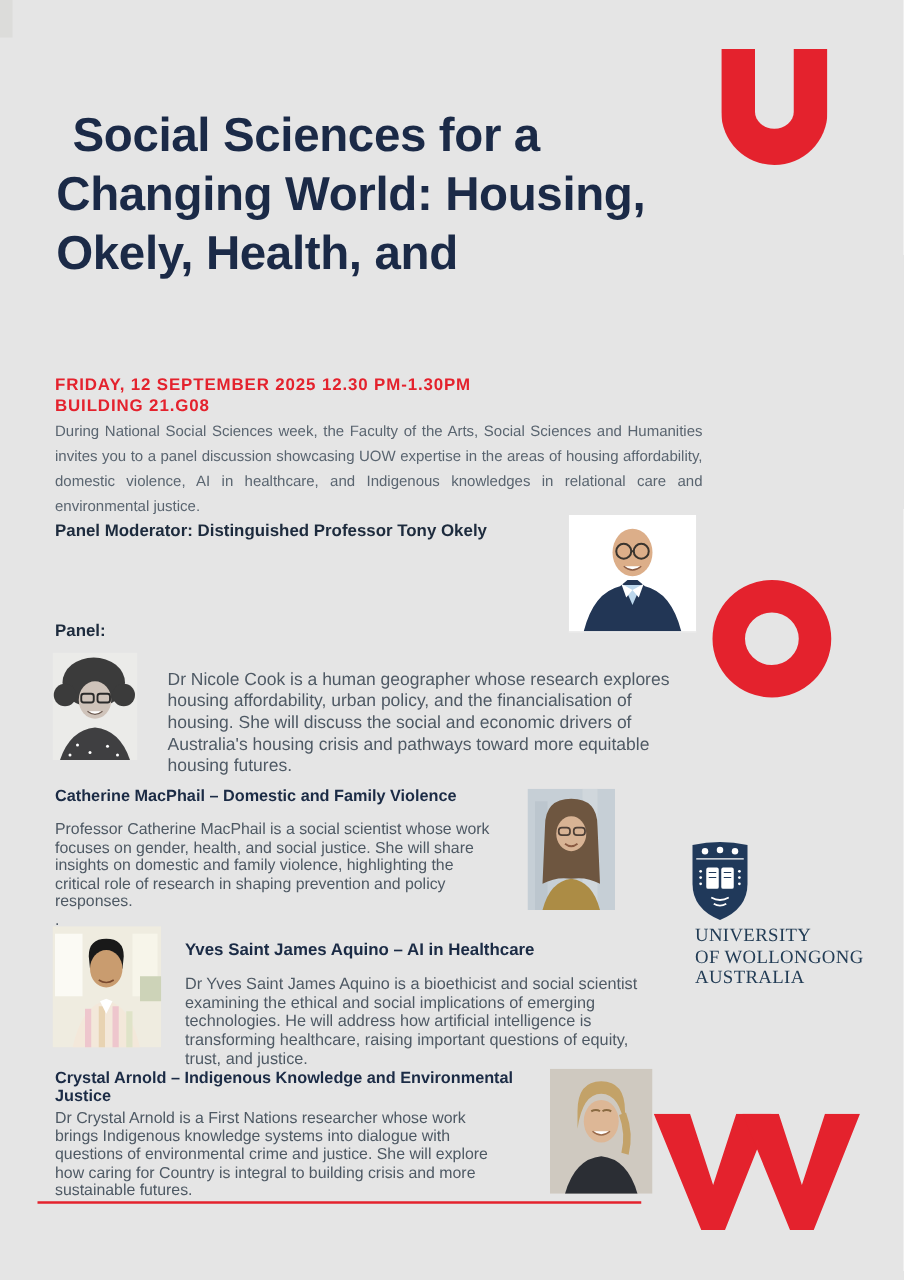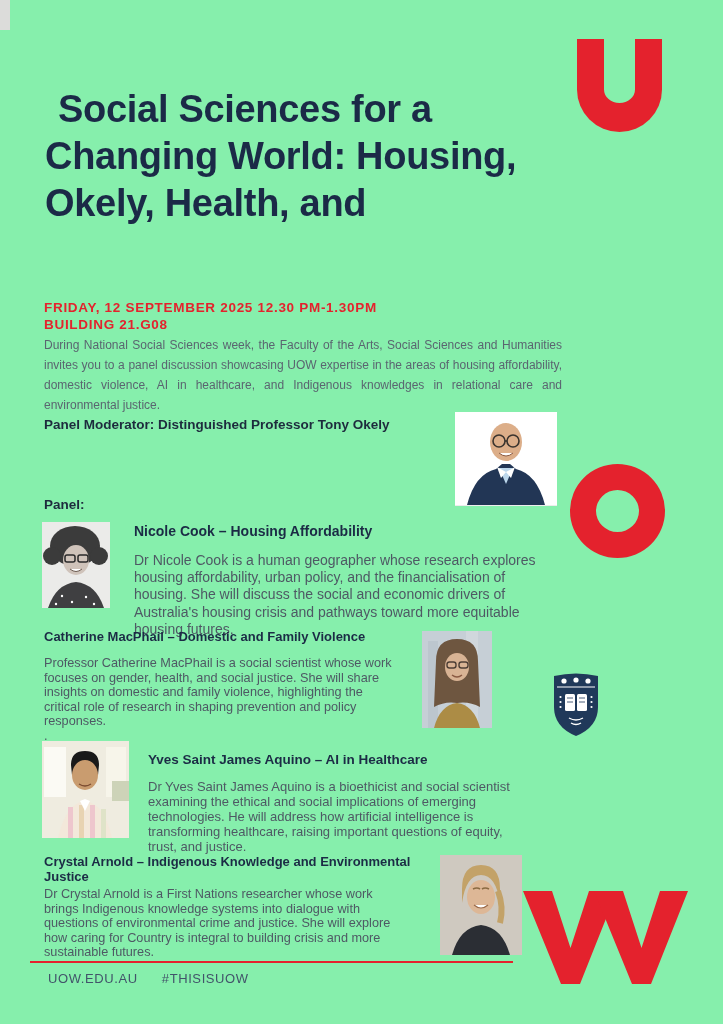--- a/index.html
+++ b/index.html
@@ -1,17 +1,17 @@
 <!DOCTYPE html>
 <html><head>
 <meta charset="utf-8">
 <style>
   html,body{margin:0;padding:0;background:#ffffff;}
   #page{
-    position:relative;width:723px;height:1024px;background:#86efac;overflow:hidden;
+    position:relative;width:723px;height:1024px;background:#e5e5e5;overflow:hidden;
     font-family:"Liberation Sans",sans-serif;
   }
   .abs{position:absolute;}
 
   
   #edge-artifact{left:0;top:0;width:10px;height:30px;background:#dcdcda;}
 
   
   #title{left:45px;top:86px;width:570px;color:#1b2a47;font-size:38px;line-height:47px;
          font-weight:bold;letter-spacing:-0.3px;}
@@ -125,21 +125,20 @@
       <path d="M28,47 Q34,52 40,47" fill="#ffffff" stroke="#6b5a50" stroke-width="1"></path>
       <path d="M6,86 Q14,62 34,60 Q54,62 62,86 Z" fill="#3f3f41"></path>
       <circle cx="20" cy="74" r="1.2" fill="#fff"></circle>
         <circle cx="30" cy="80" r="1.2" fill="#fff"></circle>
       <circle cx="44" cy="75" r="1.2" fill="#fff"></circle>
         <circle cx="52" cy="82" r="1.2" fill="#fff"></circle>
       <circle cx="14" cy="82" r="1.2" fill="#fff"></circle>
     </svg>
   </div>
   <div class="abs" id="p1-text">
-    <div class="p-heading">Nicole Cook – Housing Affordability</div>
     <div class="p-bio">Dr Nicole Cook is a human geographer whose research explores
 housing affordability, urban policy, and the financialisation of
 housing. She will discuss the social and economic drivers of
 Australia's housing crisis and pathways toward more equitable
 housing futures.</div>
   </div>
 
   <div class="abs" id="p2-text">
     <div class="p-heading">Catherine MacPhail – Domestic and Family Violence</div>
     <div class="p-bio">Professor Catherine MacPhail is a social scientist whose work
@@ -228,28 +227,28 @@
       <circle cx="7.5" cy="26" r="1.1" fill="#ffffff"></circle>
         <circle cx="7.5" cy="31" r="1.1" fill="#ffffff"></circle>
       <circle cx="7.5" cy="36" r="1.1" fill="#ffffff"></circle>
       <circle cx="38.5" cy="26" r="1.1" fill="#ffffff"></circle>
         <circle cx="38.5" cy="31" r="1.1" fill="#ffffff"></circle>
       <circle cx="38.5" cy="36" r="1.1" fill="#ffffff"></circle>
       <path d="M16,47 Q23,51 30,47" fill="none" stroke="#ffffff" stroke-width="1.4"></path>
       <path d="M18,52 Q23,55 28,52" fill="none" stroke="#ffffff" stroke-width="1.4"></path>
     </svg>
   </div>
+  <div class="abs" id="wordmark">UNIVERSITY
+OF WOLLONGONG
+AUSTRALIA</div>
 
   <div class="abs" id="letter-u" aria-label="U"></div>
   <div class="abs" id="letter-o" aria-label="O"></div>
   <div class="abs" id="letter-w" aria-label="W">
     <svg width="165" height="93" viewBox="0 0 165 93">
       <polygon points="0,0 29,0 47.5,57 66,0 94,0 57,93 38,93" fill="#e4222d"></polygon>
       <polygon points="71,0 100,0 118.5,57 137,0 165,0 128,93 109,93" fill="#e4222d"></polygon>
     </svg>
   </div>
 
   <div class="abs" id="redline"></div>
-  <div class="abs" id="footer">
-    <span>UOW.EDU.AU</span><span class="hashtag">#THISISUOW</span>
-  </div>
 
 </div>
 
 </body></html>

